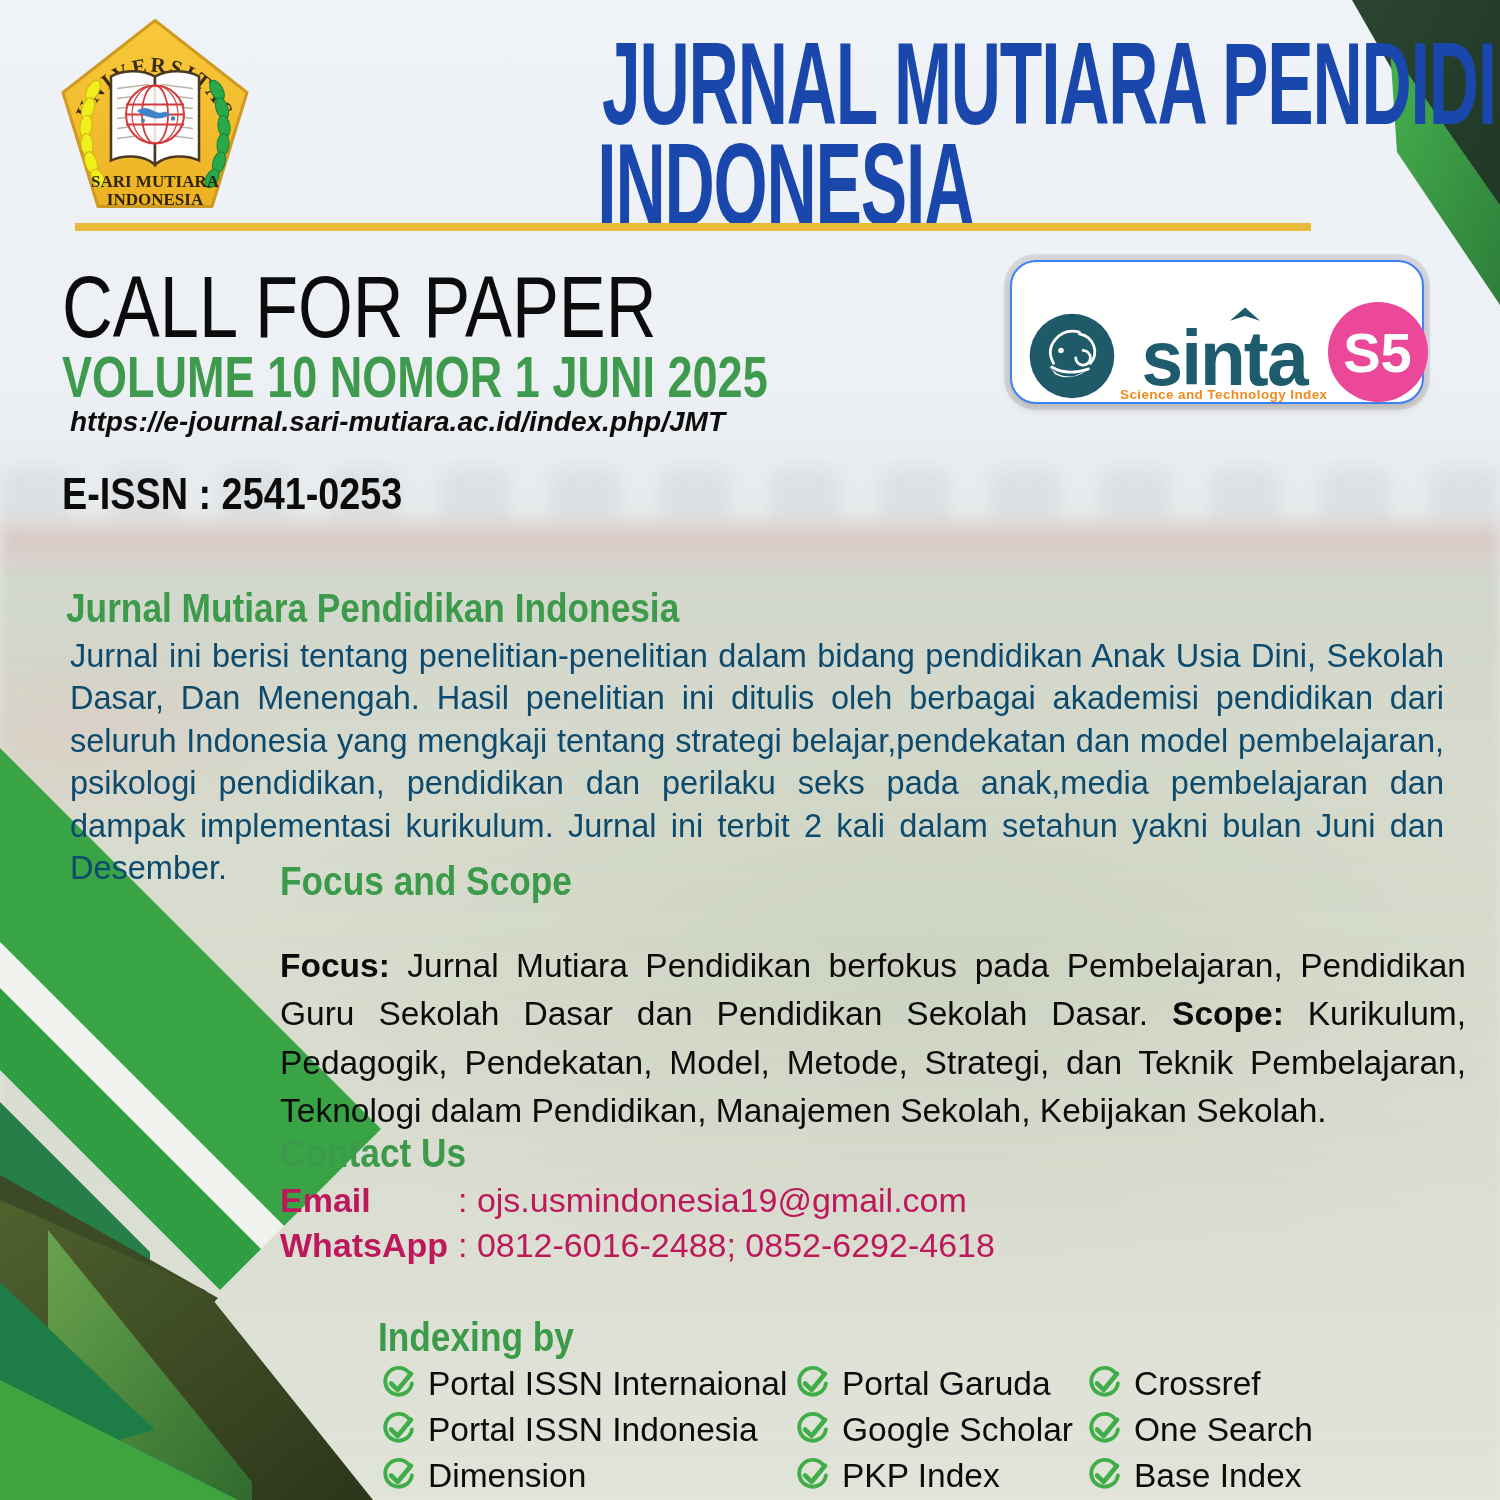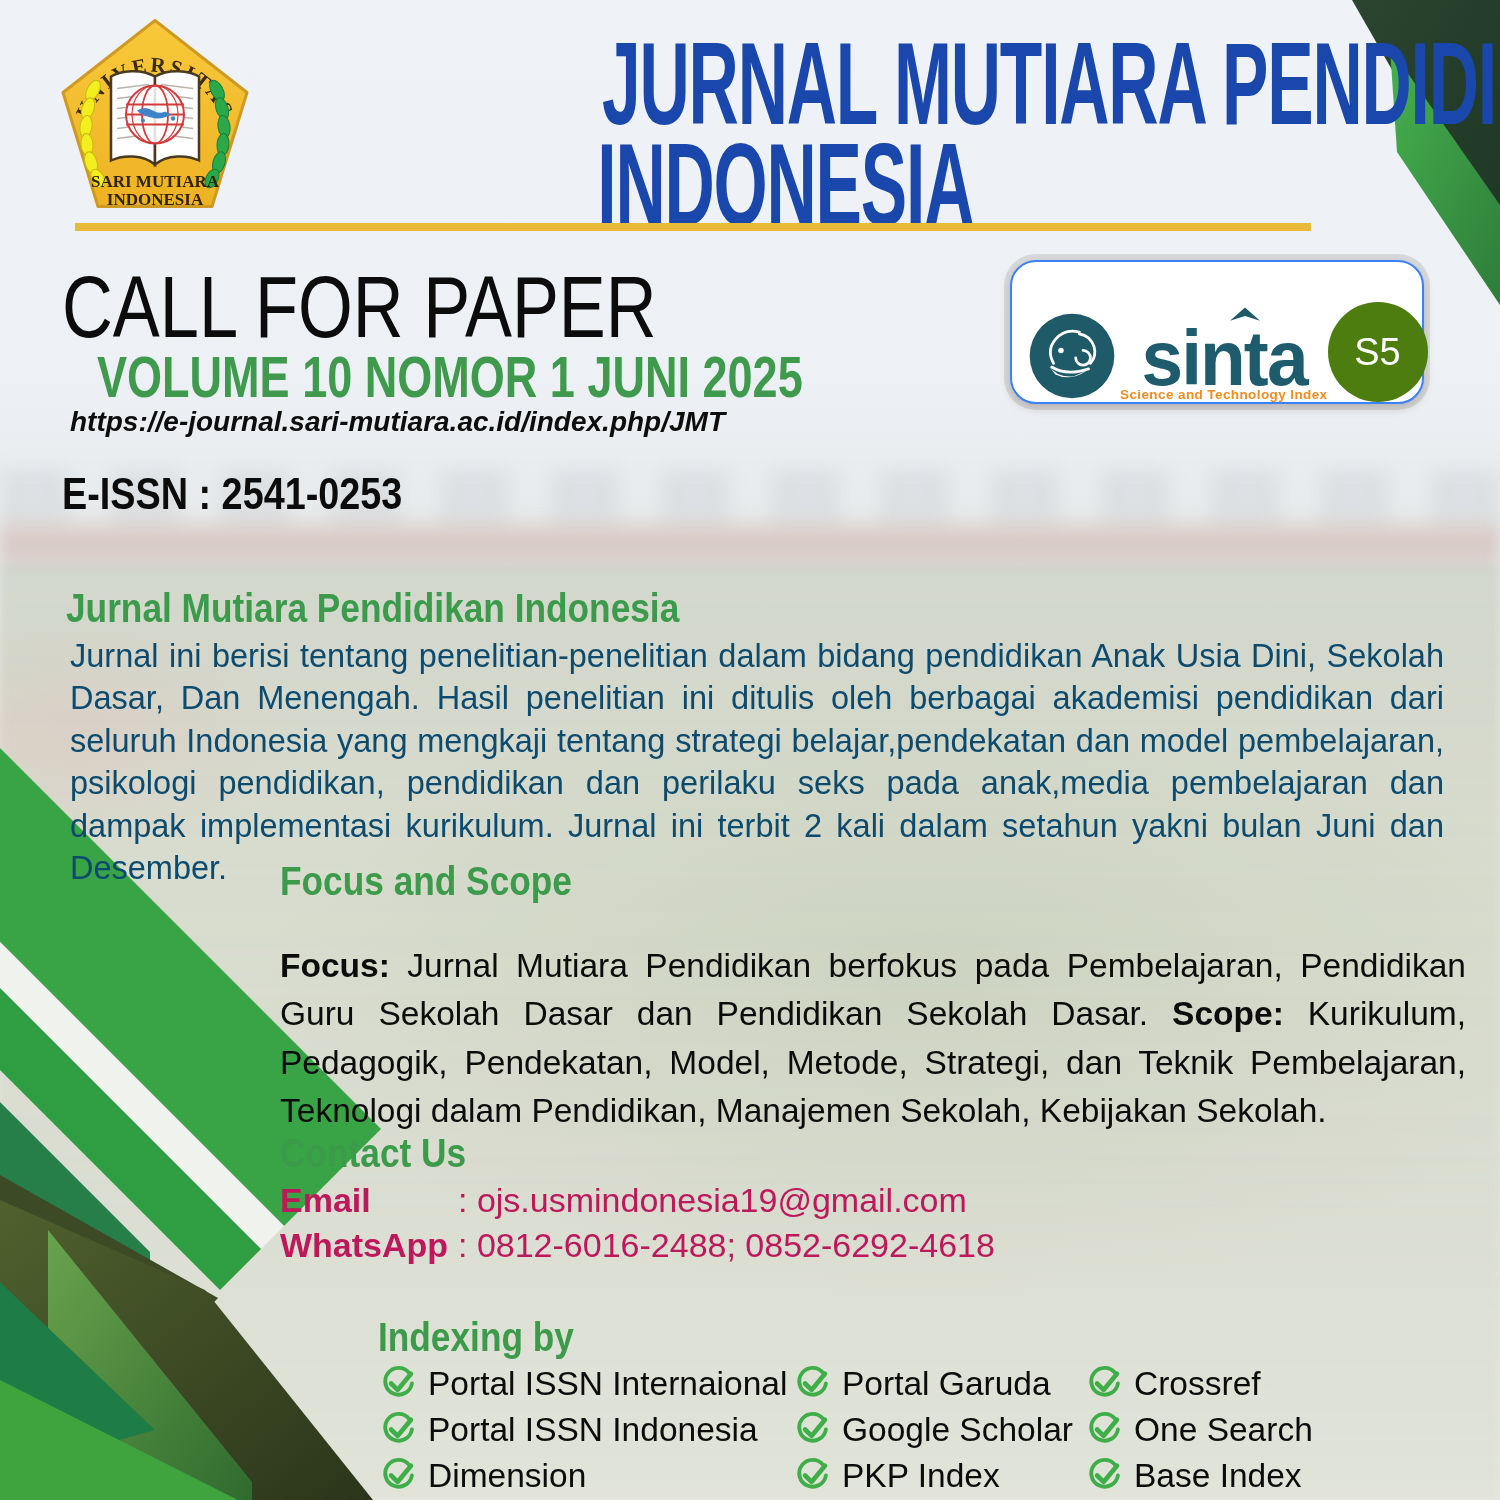--- a/index.html
+++ b/index.html
@@ -30,37 +30,37 @@
   
   .logo{position:absolute;left:55px;top:12px;width:200px;height:205px;}
   .title-block{position:absolute;left:255px;top:34px;width:1060px;text-align:center;
     color:#1a47ab;font-weight:bold;font-size:116px;line-height:101px;letter-spacing:-2px;}
   .title-block .cxc{transform:scaleX(0.60);}
   .divider{position:absolute;left:75px;top:223px;width:1236px;height:8px;background:#e9ba3a;}
 
   
   .call-heading{position:absolute;left:62px;top:256px;font-size:88px;font-weight:normal;color:#0c0c0c;}
   .call-heading .cx{transform:scaleX(0.80);}
-  .volume{position:absolute;left:62px;top:344px;font-size:57px;font-weight:bold;color:#3f9a4d;margin-left:35px;}
+  .volume{position:absolute;left:62px;top:344px;font-size:57px;font-weight:bold;color:#3f9a4d;}
   .volume .cx{transform:scaleX(0.79);}
   .journal-url{position:absolute;left:70px;top:406px;font-size:28px;font-weight:bold;font-style:italic;color:#0d0d0d;}
   .eissn{position:absolute;left:62px;top:468px;font-size:45px;font-weight:bold;color:#0c0c0c;}
   .eissn .cx{transform:scaleX(0.84);}
 
   
   .sinta-badge{position:absolute;left:1010px;top:260px;width:414px;height:144px;background:#ffffff;
     border-radius:26px;border:2px solid #3b82f6;box-shadow:0 0 0 6px rgba(120,110,100,0.18), 0 4px 10px rgba(80,70,60,0.25);
     display:flex;align-items:flex-end;padding:0 14px;box-sizing:border-box;}
   .sinta-circle{width:92px;height:92px;flex:0 0 92px;}
   .sinta-word-wrap{position:relative;flex:1;text-align:center;margin-left:2px;}
   .sinta-word{font-size:78px;font-weight:bold;color:#1d5b6d;letter-spacing:-2px;line-height:70px;display:inline-block;transform:scaleX(0.96);}
   .sinta-cap{position:absolute;left:53%;top:-16px;width:30px;height:16px;}
   .sinta-tagline{font-size:13.5px;font-weight:bold;color:#ef8c1f;letter-spacing:.4px;margin-top:-6px;white-space:nowrap;}
-  .s5-circle{width:100px;height:100px;flex:0 0 100px;border-radius:50%;background:#4d7c0f;
-    display:flex;align-items:center;justify-content:center;color:#ffffff;font-size:38px;font-weight:normal;}
+  .s5-circle{width:100px;height:100px;flex:0 0 100px;border-radius:50%;background:#ec4899;
+    display:flex;align-items:center;justify-content:center;color:#ffffff;font-size:56px;font-weight:bold;}
 
   
   .green-h{position:absolute;font-size:41px;font-weight:bold;color:#3c9a4b;}
   .green-h .cx{transform:scaleX(0.86);}
   .about-h{left:66px;top:554px;margin-top:31px;}
   .about-p{position:absolute;left:70px;top:602px;width:1374px;font-size:32.5px;line-height:42.5px;
     color:#0c4a6e;text-align:justify;}
   .focus-h{left:280px;top:858px;}
   .focus-p{position:absolute;left:280px;top:908px;width:1186px;font-size:33.5px;line-height:48.5px;
     color:#0c0c0c;text-align:justify;}

